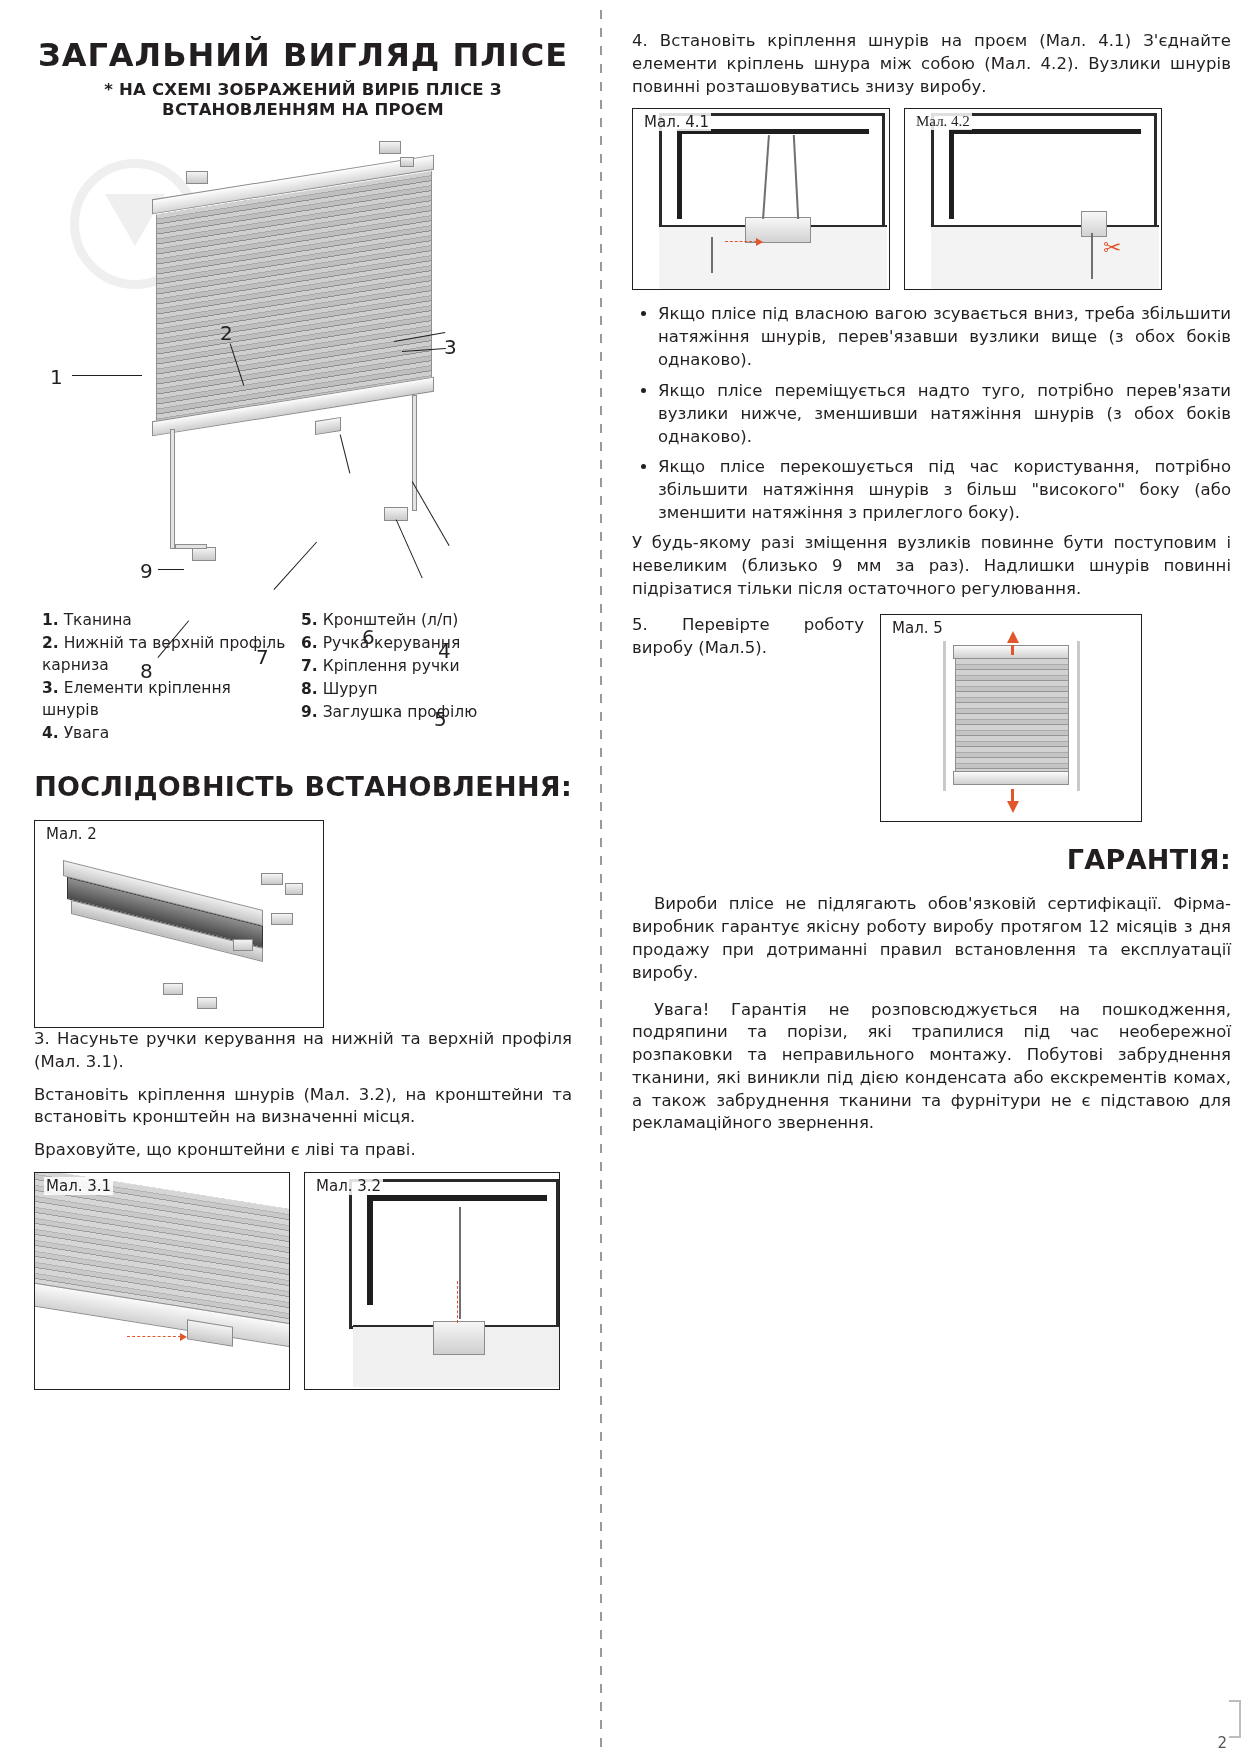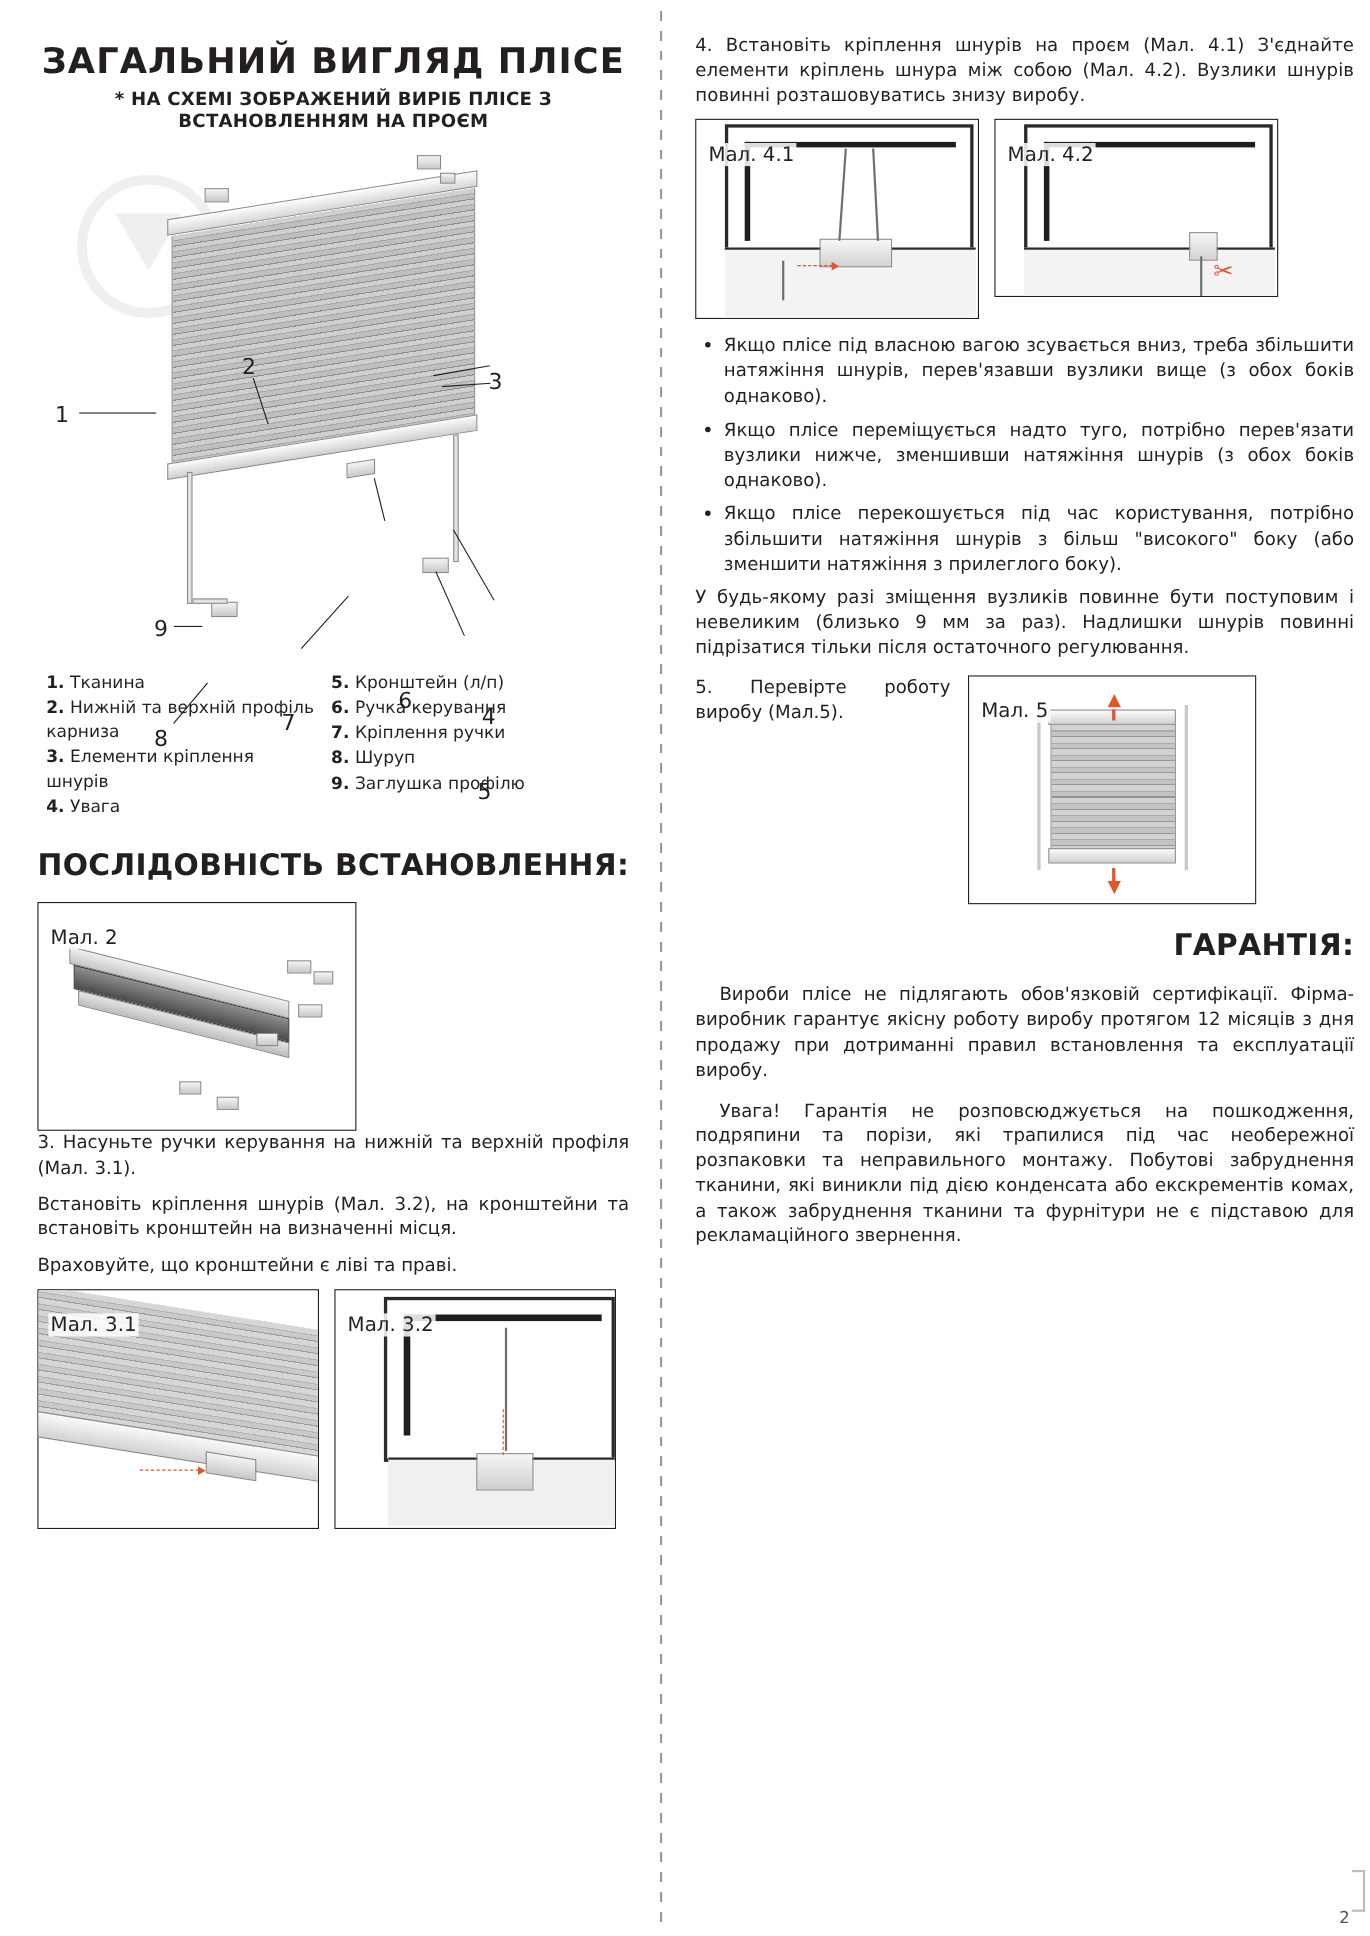--- a/index.html
+++ b/index.html
@@ -186,22 +186,22 @@
   
   .fig {
     border: 1.6px solid #231f20;
     box-sizing: border-box;
     position: relative;
     background: #fff;
     overflow: hidden;
   }
   .fig .cap {
     position: absolute;
-    left: 9px; top: 21px;
-    font-size: 18px;
+    left: 9px; top: 4px;
+    font-size: 15px;
     z-index: 5;
     background: rgba(255,255,255,0.85);
     padding: 0 2px;
   }
   .figs-row { display: flex; gap: 14px; }
 
   
   .winframe {
     position: absolute;
     background: #ffffff;
@@ -385,21 +385,21 @@
         <div class="darkbar" style="left:44px; top:20px; width:192px; height:5px;"></div>
         <div class="darkbar" style="left:44px; top:20px; width:5px; height:90px;"></div>
         <div style="position:absolute; left:26px; top:116px; width:228px; height:66px; background:#f3f3f3; border-top:2px solid #2a2a2a;"></div>
         <div class="greybar" style="left:112px; top:108px; width:66px; height:26px; background:linear-gradient(to bottom,#f7f7f7,#d2d2d2);"></div>
         <div class="cord" style="left:132px; top:26px; height:84px; transform:rotate(4deg);"></div>
         <div class="cord" style="left:162px; top:26px; height:84px; transform:rotate(-3deg);"></div>
         <div class="cord" style="left:78px; top:128px; height:36px;"></div>
         <div class="arrow-red" style="left:92px; top:132px; width:32px;"></div>
       </div>
 
-      <div class="fig" style="width:258px; height:162px;">
+      <div class="fig" style="width:258px; height:182px;font-family:Liberation Serif, serif;">
         <span class="cap">Мал. 4.2</span>
         <div class="winframe" style="left:26px; top:4px; width:226px; height:116px; border-width:3px;"></div>
         <div class="darkbar" style="left:44px; top:20px; width:192px; height:5px;"></div>
         <div class="darkbar" style="left:44px; top:20px; width:5px; height:90px;"></div>
         <div style="position:absolute; left:26px; top:116px; width:228px; height:66px; background:#f3f3f3; border-top:2px solid #2a2a2a;"></div>
         <div class="greybar" style="left:176px; top:102px; width:26px; height:26px; background:linear-gradient(to bottom,#f7f7f7,#d2d2d2);"></div>
         <div class="cord" style="left:186px; top:124px; height:46px;"></div>
         <div style="position:absolute; left:198px; top:126px; font-size:22px; color:#e2562b;">✂</div>
       </div>
     </div>

